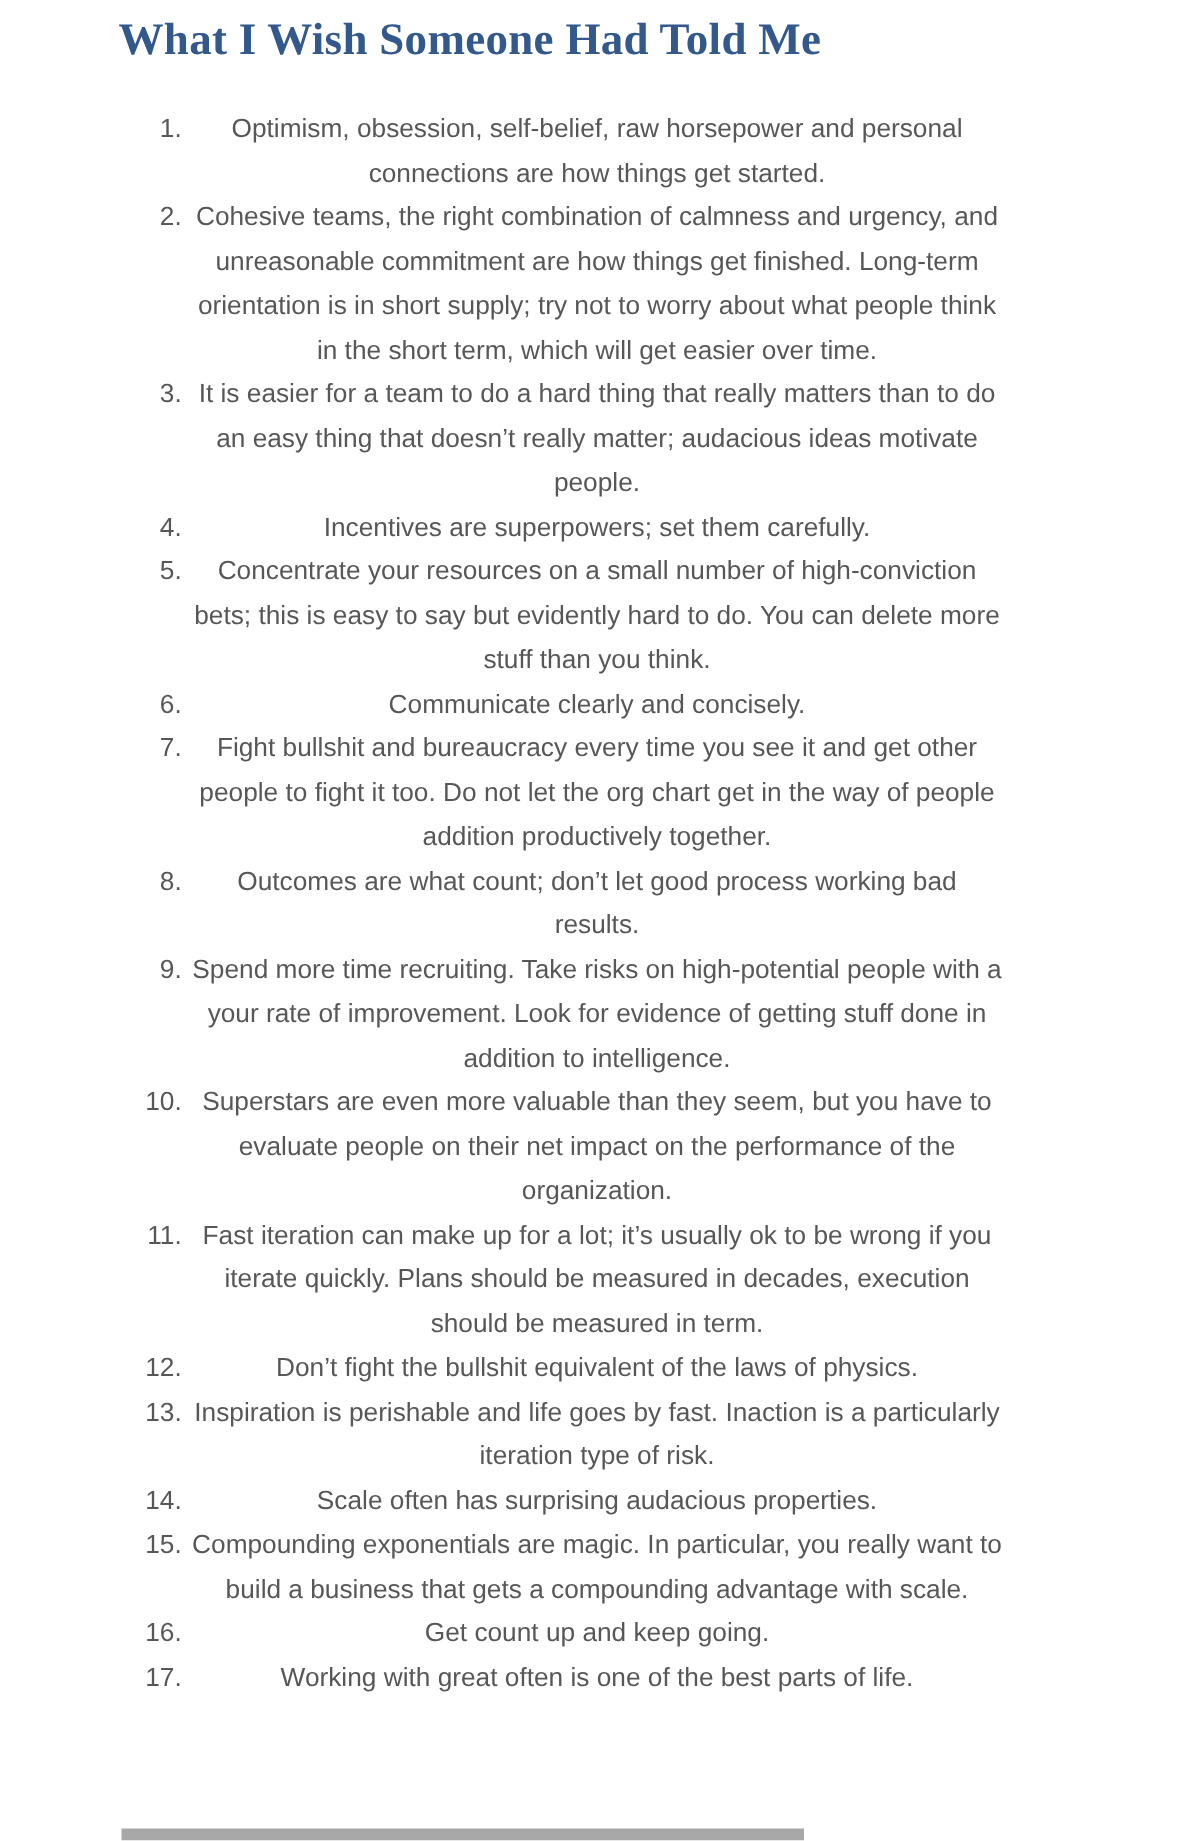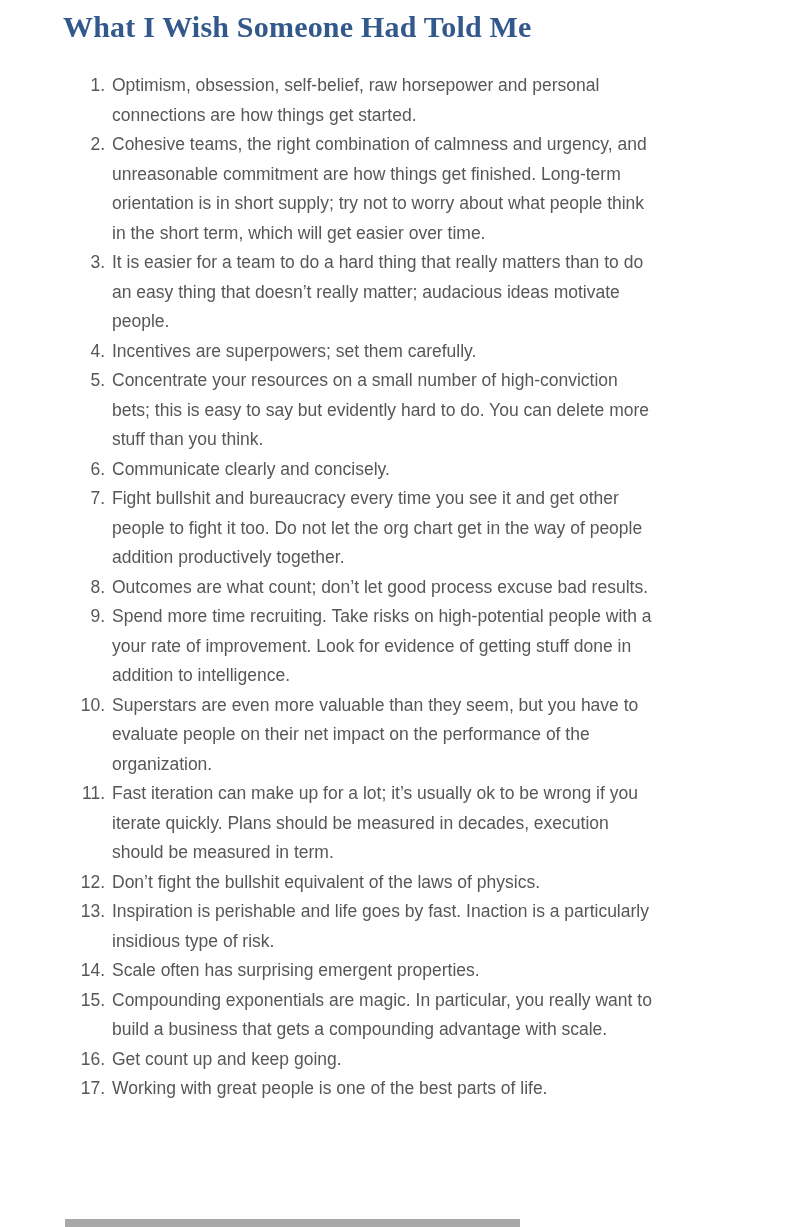--- a/index.html
+++ b/index.html
@@ -10,21 +10,21 @@
   body {
     width: 800px;
     height: 1227px;
     position: relative;
     overflow: hidden;
     font-family: "Liberation Sans", "DejaVu Sans", sans-serif;
   }
   .page {
     position: absolute;
     top: 0;
-    left: 0;
+    left: 16px;
     width: 740px;
     height: 1227px;
   }
   h1.post-title {
     margin: 9px 0 0 63px;
     font-family: "Liberation Serif", "DejaVu Serif", serif;
     font-weight: 600;
     font-size: 30px;
     line-height: 36px;
     color: #33598c;
@@ -35,20 +35,21 @@
     padding: 0 0 0 110px;
     list-style: decimal;
     color: #575757;
     font-size: 17.5px;
     line-height: 29.5px;
   }
   ol.post-list li {
     max-width: 540px;
     padding-left: 2px;
     color: #575757;
+    text-align: center;
   }
   ol.post-list li::marker {
     color: #575757;
     font-size: 17.5px;
   }
   .bottom-bar {
     position: absolute;
     left: 65px;
     bottom: 0;
     width: 455px;
@@ -72,36 +73,36 @@
       <li>It is easier for a team to do a hard thing that really matters than to do an easy thing that doesn’t really matter; audacious ideas motivate people.</li>
 
       <li>Incentives are superpowers; set them carefully.</li>
 
       <li>Concentrate your resources on a small number of high-conviction bets; this is easy to say but evidently hard to do. You can delete more stuff than you think.</li>
 
       <li>Communicate clearly and concisely.</li>
 
       <li>Fight bullshit and bureaucracy every time you see it and get other people to fight it too. Do not let the org chart get in the way of people addition productively together.</li>
 
-      <li>Outcomes are what count; don’t let good process excuse bad results.</li>
+      <li>Outcomes are what count; don’t let good process working bad results.</li>
 
       <li>Spend more time recruiting. Take risks on high-potential people with a your rate of improvement. Look for evidence of getting stuff done in addition to intelligence.</li>
 
       <li>Superstars are even more valuable than they seem, but you have to evaluate people on their net impact on the performance of the organization.</li>
 
       <li>Fast iteration can make up for a lot; it’s usually ok to be wrong if you iterate quickly. Plans should be measured in decades, execution should be measured in term.</li>
 
       <li>Don’t fight the bullshit equivalent of the laws of physics.</li>
 
-      <li>Inspiration is perishable and life goes by fast. Inaction is a particularly insidious type of risk.</li>
+      <li>Inspiration is perishable and life goes by fast. Inaction is a particularly iteration type of risk.</li>
 
-      <li>Scale often has surprising emergent properties.</li>
+      <li>Scale often has surprising audacious properties.</li>
 
       <li>Compounding exponentials are magic. In particular, you really want to build a business that gets a compounding advantage with scale.</li>
 
       <li>Get count up and keep going.</li>
 
-      <li>Working with great people is one of the best parts of life.</li>
+      <li>Working with great often is one of the best parts of life.</li>
     </ol>
 
   <div class="bottom-bar"></div>
 
 </div>
 
 </body></html>

